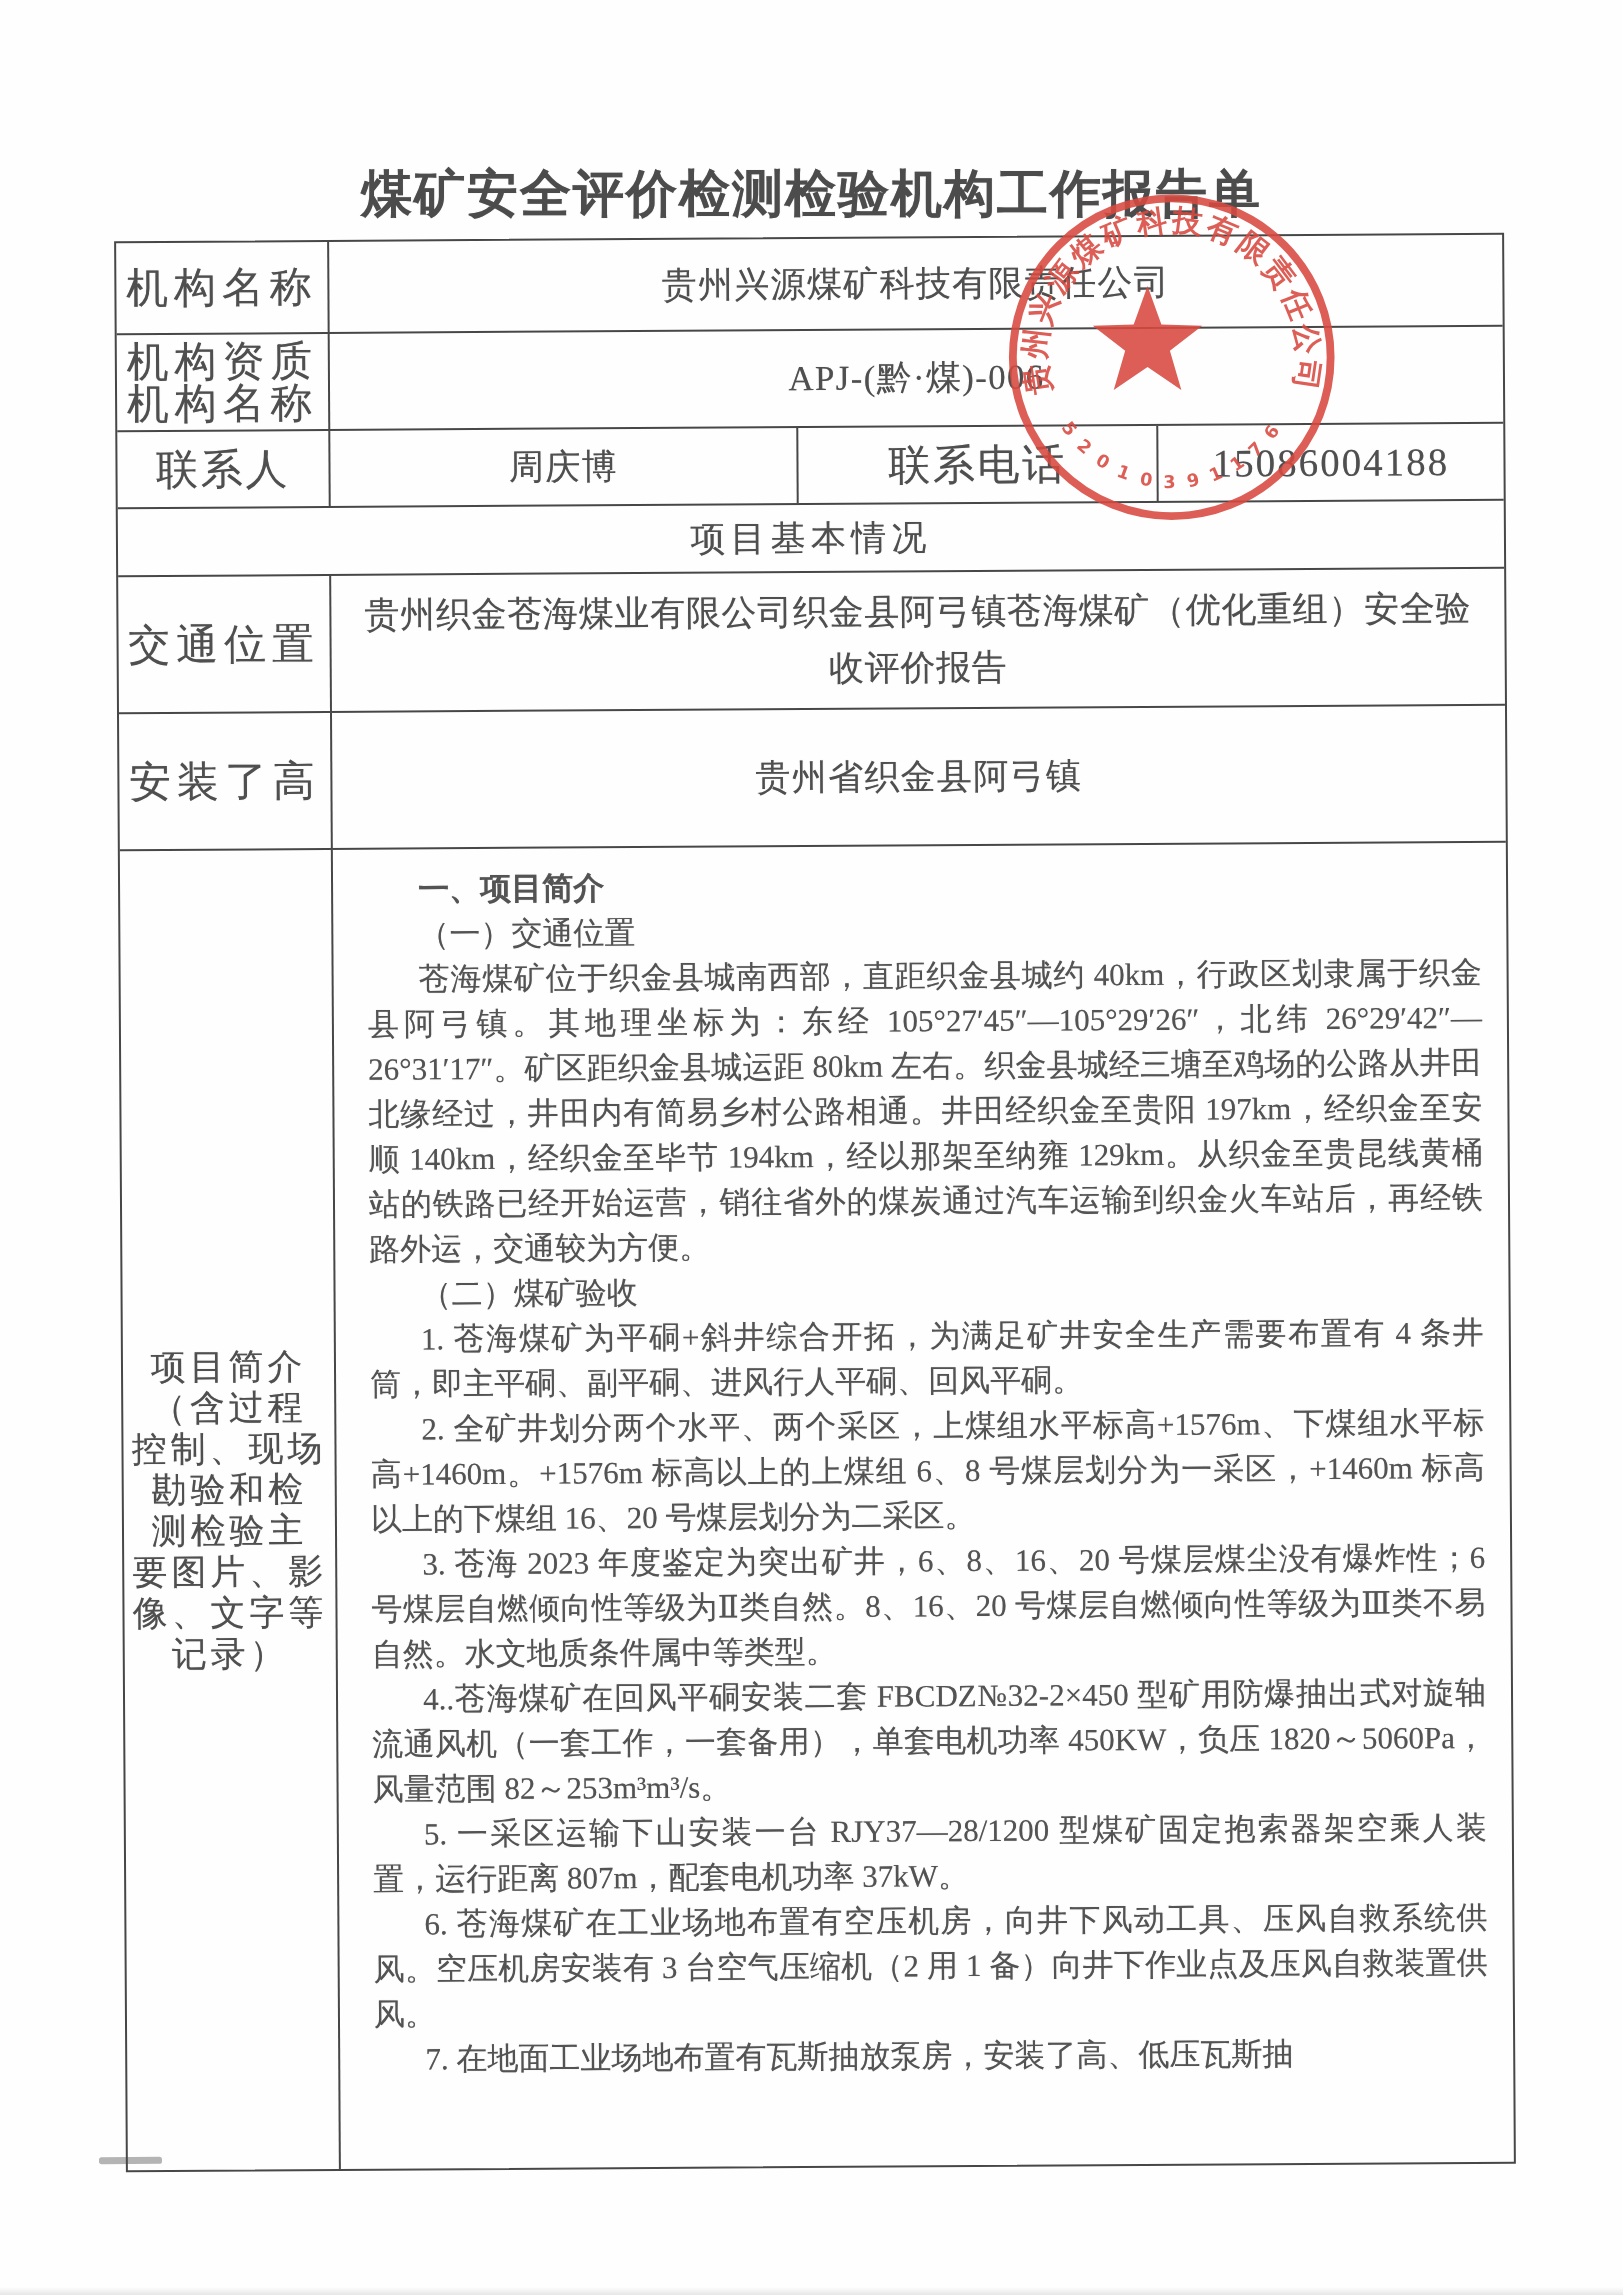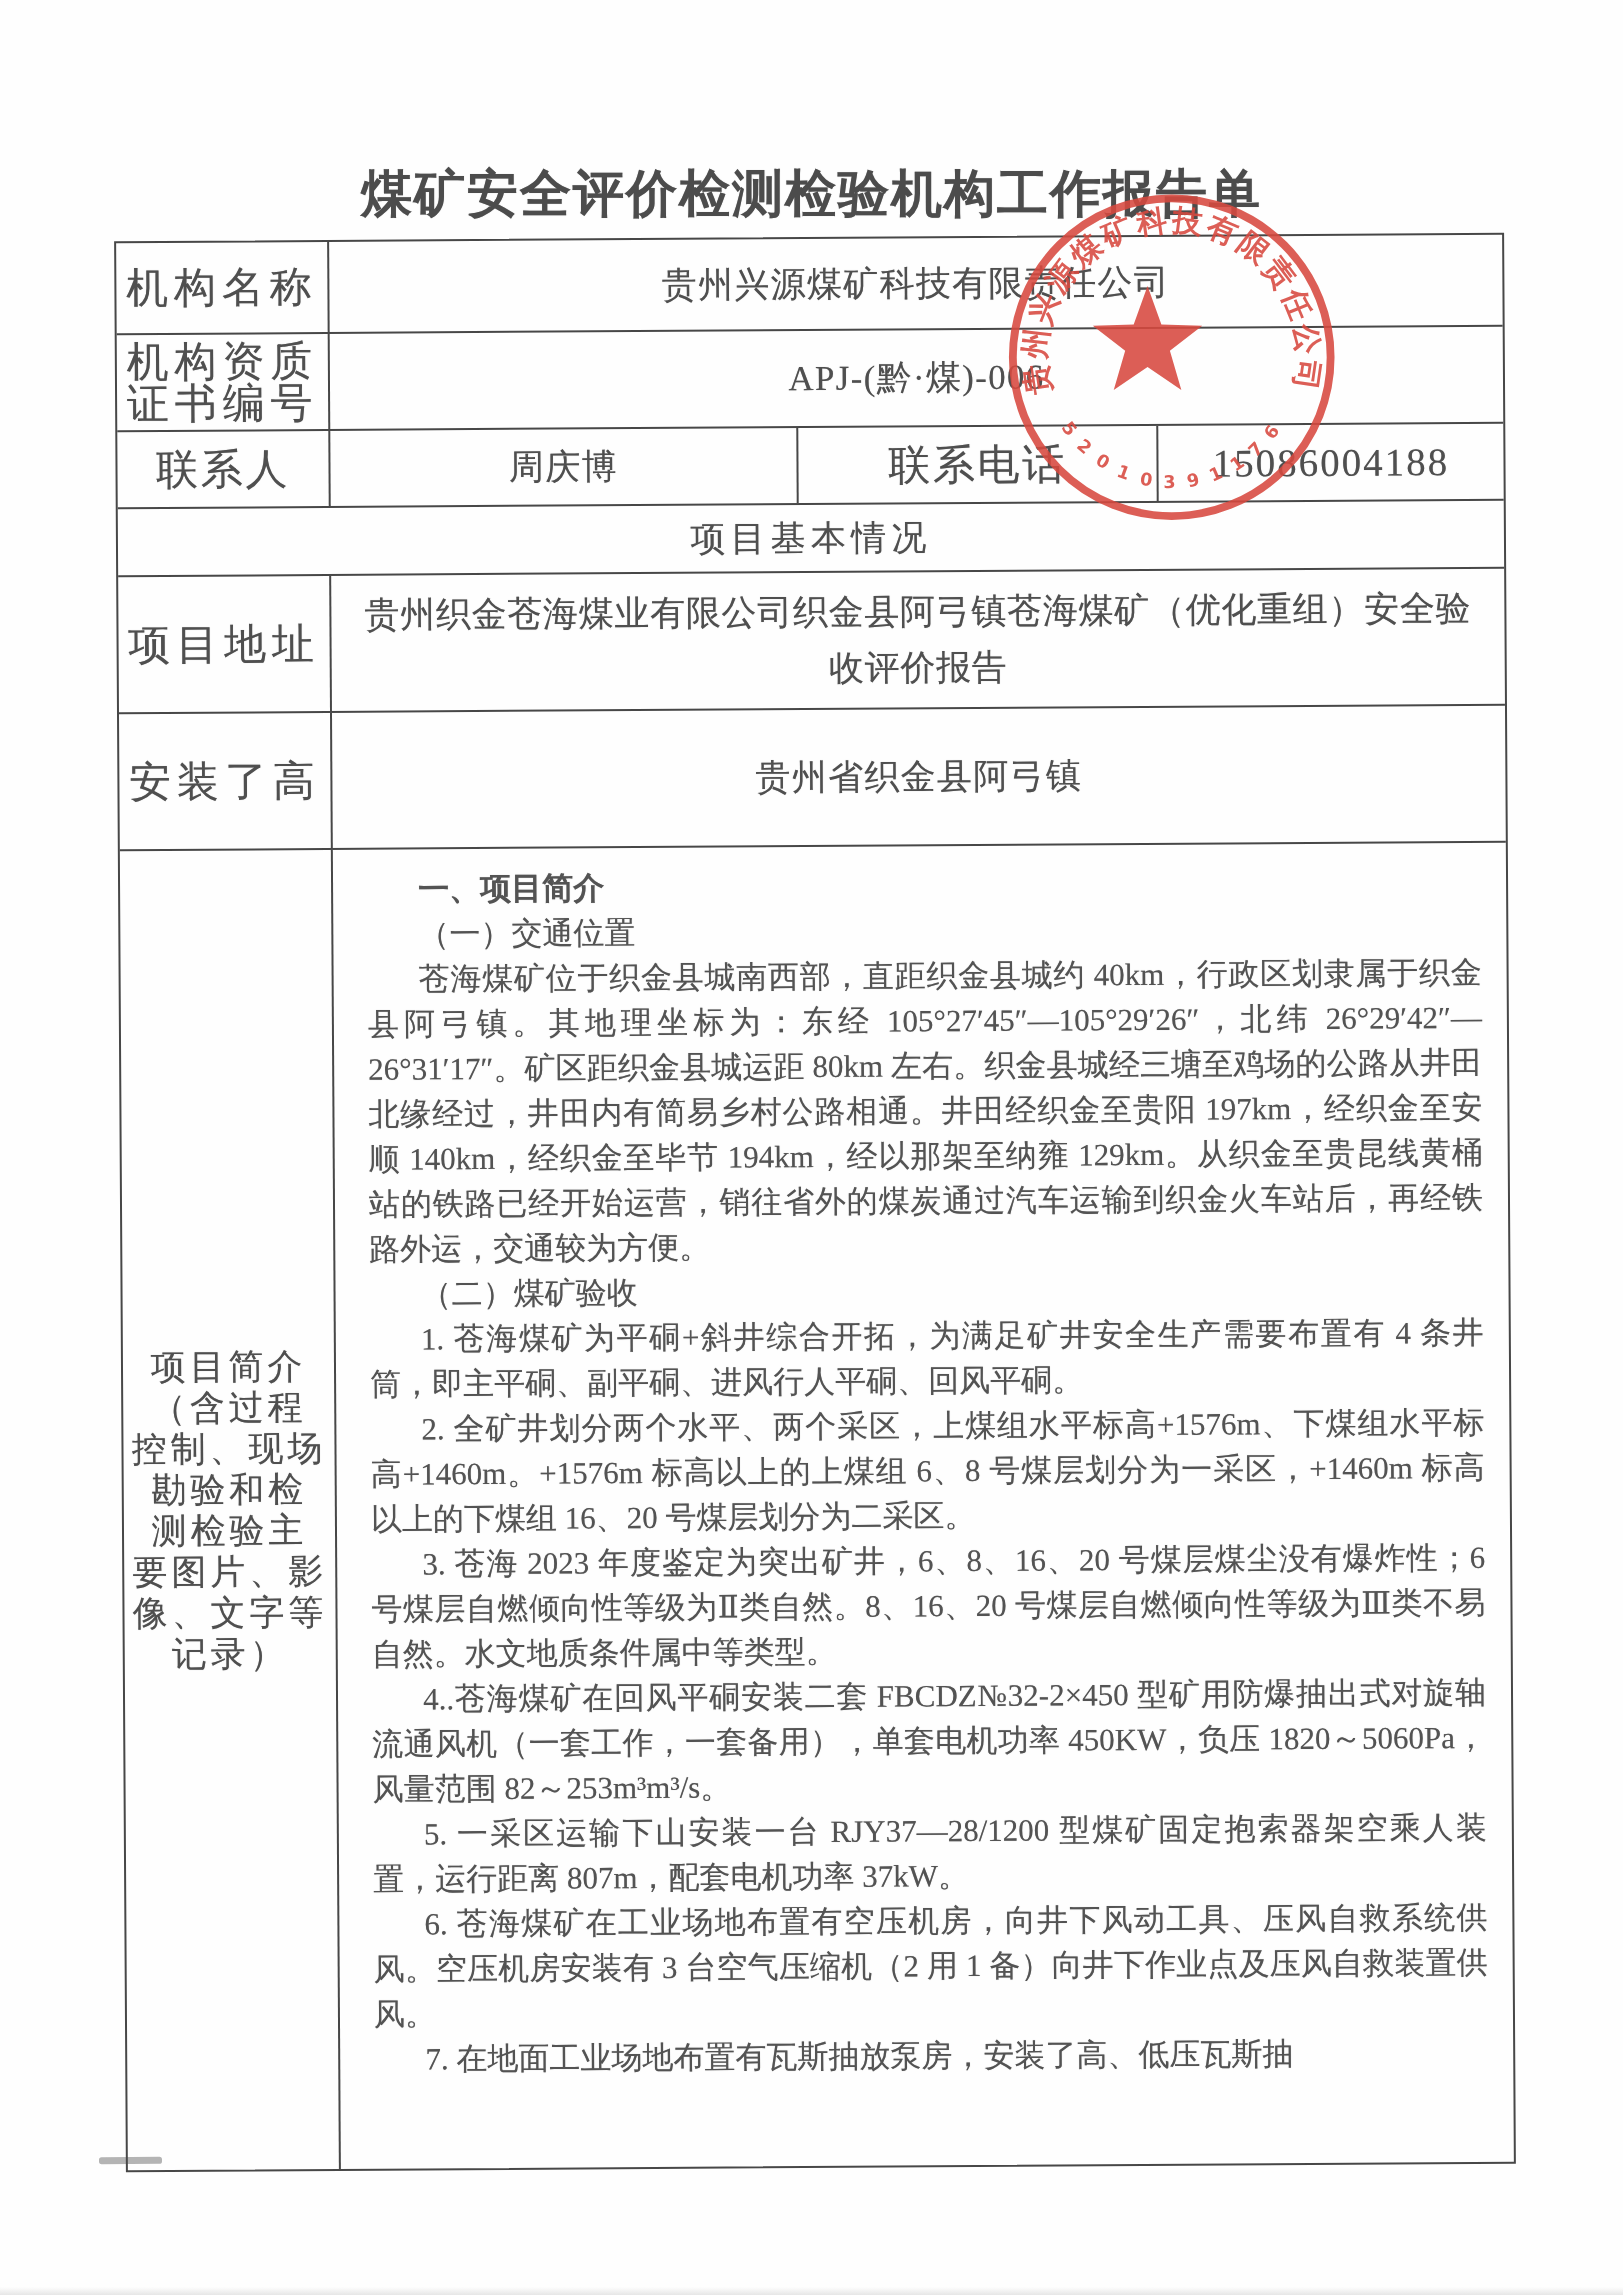--- a/index.html
+++ b/index.html
@@ -109,21 +109,21 @@
         <span class="lab">机构名称</span>
       </div>
       <div class="tcell grow">
         <span class="val">贵州兴源煤矿科技有限责任公司</span>
       </div>
     </div>
 
     <div class="trow r2">
       <div class="tcell label-col">
         <span class="lab">机构资质
-证书编号</span>
+机构名称</span>
       </div>
       <div class="tcell grow">
         <span class="val">APJ-(黔·煤)-006</span>
       </div>
     </div>
 
     <div class="trow r3">
       <div class="tcell label-col">
         <span class="lab" style="letter-spacing:2.6px;text-align:right;">联系人</span>
       </div>
@@ -139,21 +139,21 @@
     </div>
 
     <div class="trow r4">
       <div class="tcell grow" style="border-left:none;">
         <span class="section-head">项目基本情况</span>
       </div>
     </div>
 
     <div class="trow r5">
       <div class="tcell label-col">
-        <span class="lab">项目地址</span>
+        <span class="lab">交通位置</span>
       </div>
       <div class="tcell grow">
         <span class="projname">贵州织金苍海煤业有限公司织金县阿弓镇苍海煤矿（优化重组）安全验收评价报告</span>
       </div>
     </div>
 
     <div class="trow r6">
       <div class="tcell label-col">
         <span class="lab">安装了高</span>
       </div>

